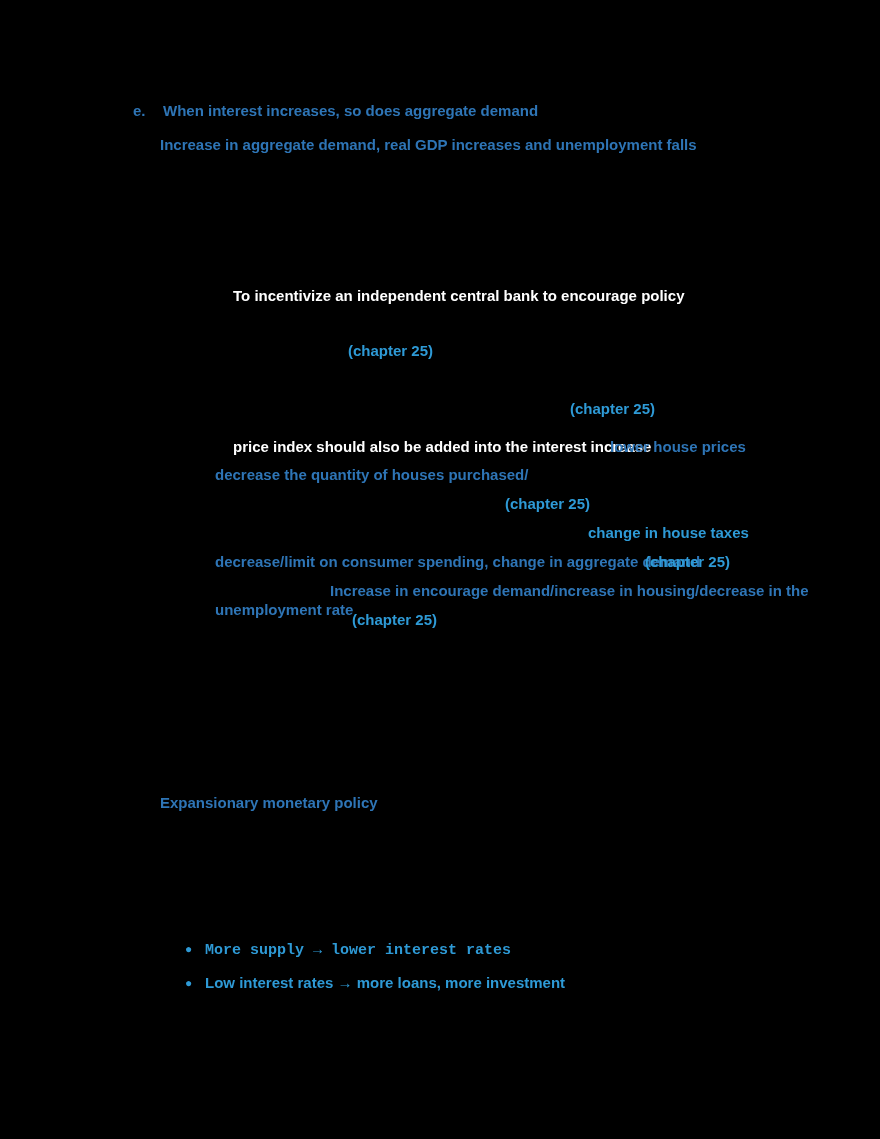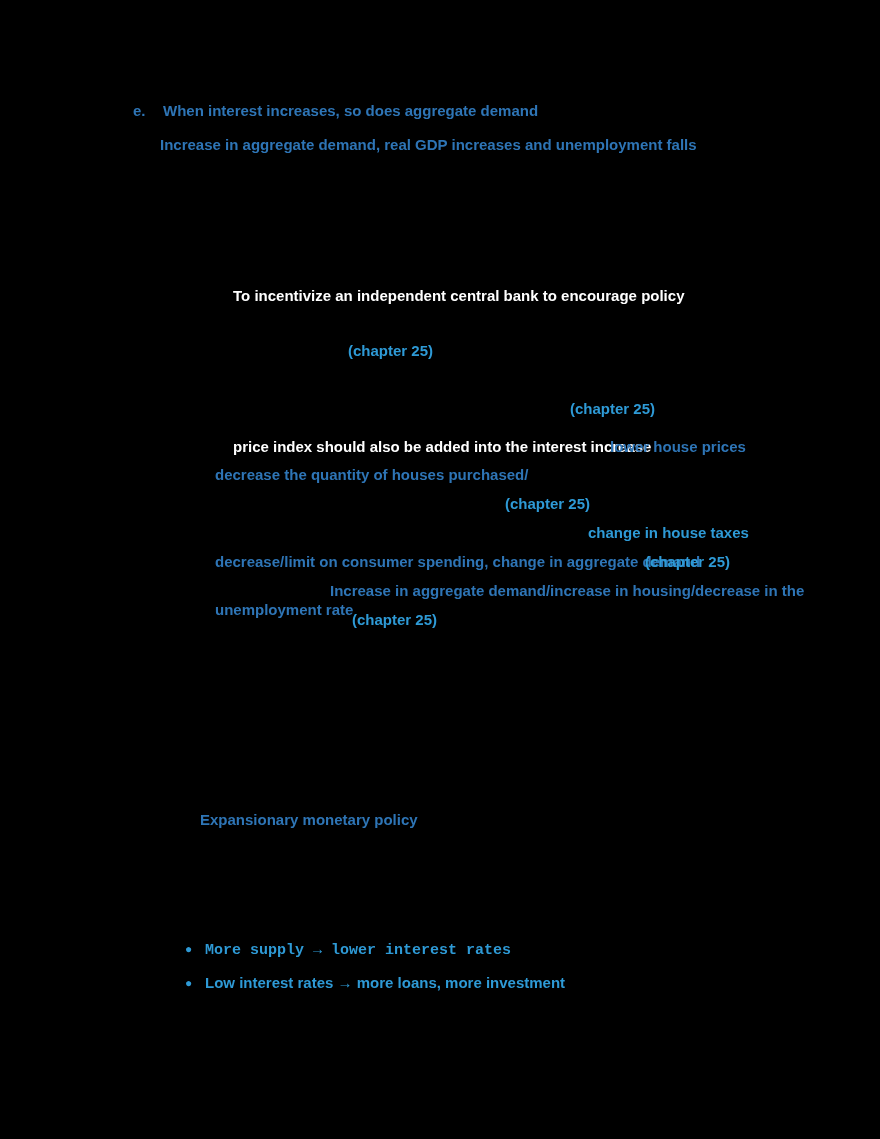--- a/index.html
+++ b/index.html
@@ -54,26 +54,26 @@
 
   <span class="frag dark-blue" style="left:215px; top:466px;">decrease the quantity of houses purchased/</span>
 
   <span class="frag light-blue" style="left:505px; top:495px;">(chapter 25)</span>
 
   <span class="frag light-blue" style="left:588px; top:524px;">change in house taxes</span>
 
   <span class="frag dark-blue" style="left:215px; top:553px;">decrease/limit on consumer spending, change in aggregate demand</span>
   <span class="frag light-blue" style="left:645px; top:553px;">(chapter 25)</span>
 
-  <span class="frag dark-blue" style="left:330px; top:582px;">Increase in aggregate demand/increase in housing/decrease in the</span>
+  <span class="frag dark-blue" style="left:330px; top:582px;">Increase in encourage demand/increase in housing/decrease in the</span>
 
   <span class="frag dark-blue" style="left:215px; top:601px;">unemployment rate</span>
   <span class="frag light-blue" style="left:352px; top:611px;">(chapter 25)</span>
 
-  <span class="frag dark-blue" style="left:160px; top:811px;margin-left:40px;">Expansionary monetary policy</span>
+  <span class="frag dark-blue" style="left:160px; top:794px;">Expansionary monetary policy</span>
 
   <div class="frag light-blue" style="left:185px; top:942px;font-family:Liberation Mono, monospace;">
     <span class="bullet-dot">●</span><span>More supply → lower interest rates</span>
   </div>
 
   <div class="frag light-blue" style="left:185px; top:974px;">
     <span class="bullet-dot">●</span><span>Low interest rates → more loans, more investment</span>
   </div>
 
 

